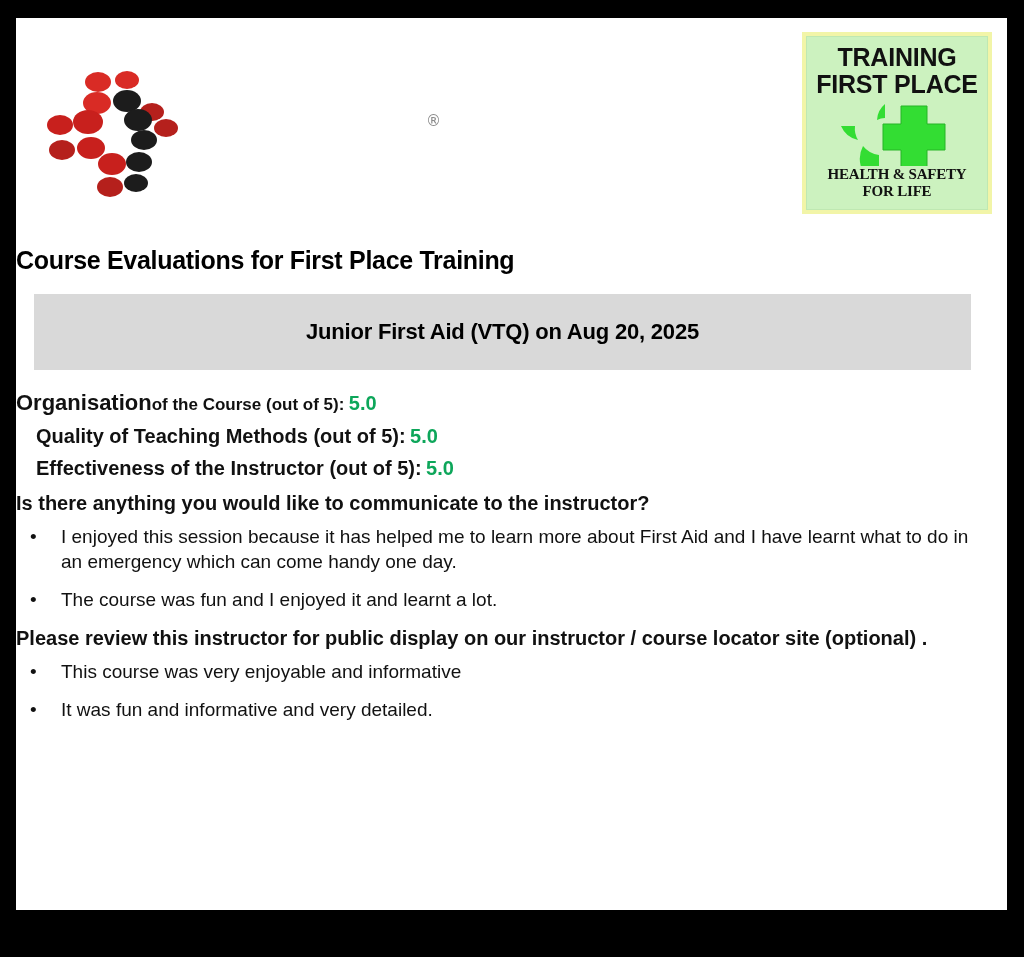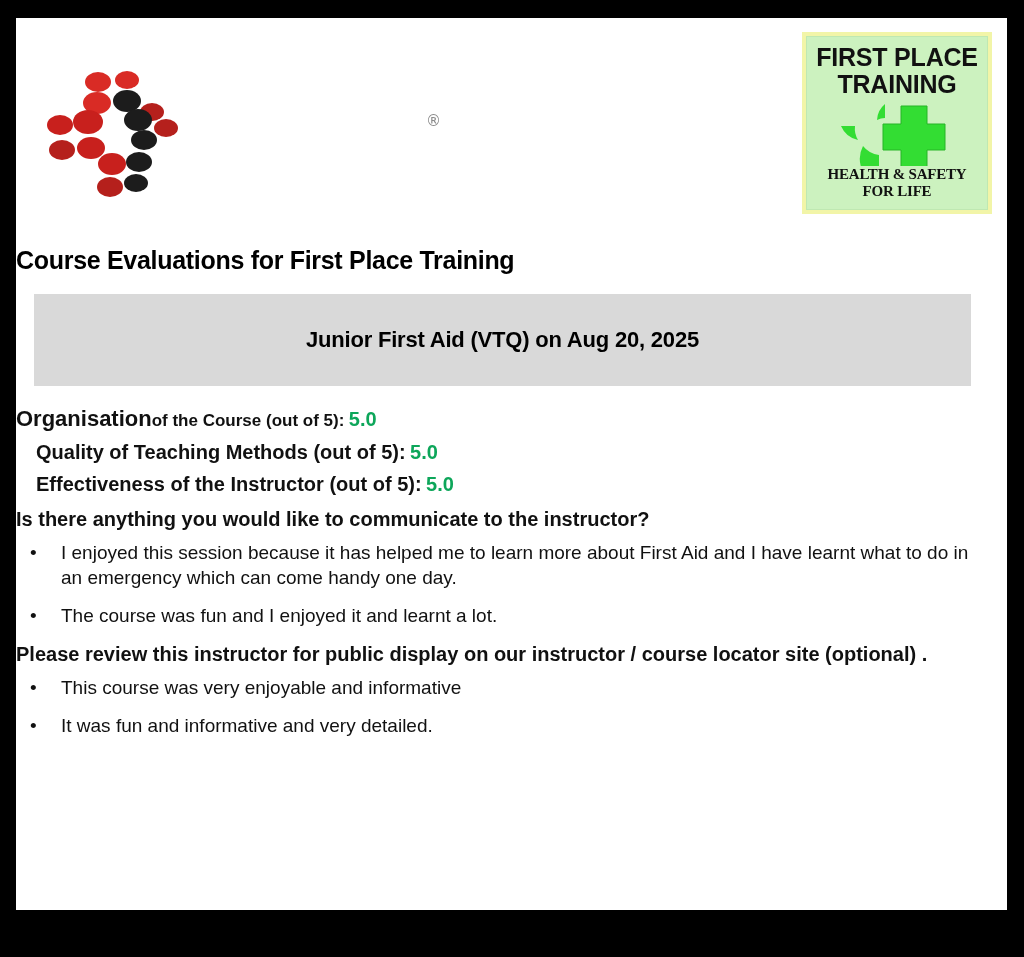--- a/index.html
+++ b/index.html
@@ -106,21 +106,21 @@
     font-family: "Liberation Sans", sans-serif;
     font-size: 25px;
     font-weight: bold;
     color: #000000;
     margin-top: 28px;
     letter-spacing: -0.3px;
   }
 
   #course-band {
     margin: 19px 36px 0 18px;
-    height: 92px;
+    height: 76px;
     background: #D9D9D9;
     display: flex;
     align-items: center;
     justify-content: center;
   }
   #course-band-text {
     font-family: "Liberation Sans", sans-serif;
     font-size: 22px;
     font-weight: bold;
     color: #000000;
@@ -216,22 +216,22 @@
         <ellipse cx="72" cy="94" rx="14" ry="11" fill="#C8201D"></ellipse>
         <ellipse cx="99" cy="92" rx="13" ry="10" fill="#1C1C1C"></ellipse>
         <ellipse cx="70" cy="117" rx="13" ry="10" fill="#B5201C"></ellipse>
         <ellipse cx="96" cy="113" rx="12" ry="9" fill="#1C1C1C"></ellipse>
       </svg>
       <div id="pt-reg">®</div>
     </div>
 
     <div id="fpt-logo">
       <div id="fpt-inner">
+        <div class="fpt-title">TRAINING</div>
         <div class="fpt-title">FIRST PLACE</div>
-        <div class="fpt-title">TRAINING</div>
         <div id="fpt-cross-area">
           <svg viewBox="0 0 180 66" width="180" height="66">
             <path d="M58 4 h20 v14 a22 22 0 0 0 -8 2 a22 22 0 0 1 8 -16 z" fill="#33DD33"></path>
             <path d="M34 26 h14 a22 22 0 0 0 3 14 a24 24 0 0 1 -17 -14 z" fill="#33DD33"></path>
             <path d="M56 46 a24 24 0 0 0 16 9 v12 h-18 a28 28 0 0 1 2 -21 z" fill="#33DD33"></path>
             <path d="M94 6 h26 v18 h18 v26 h-18 v18 h-26 v-18 h-18 v-26 h18 z" fill="#33DD33" stroke="#27b527" stroke-width="1"></path>
           </svg>
         </div>
         <div class="fpt-sub">HEALTH &amp; SAFETY</div>
         <div class="fpt-sub">FOR LIFE</div>

